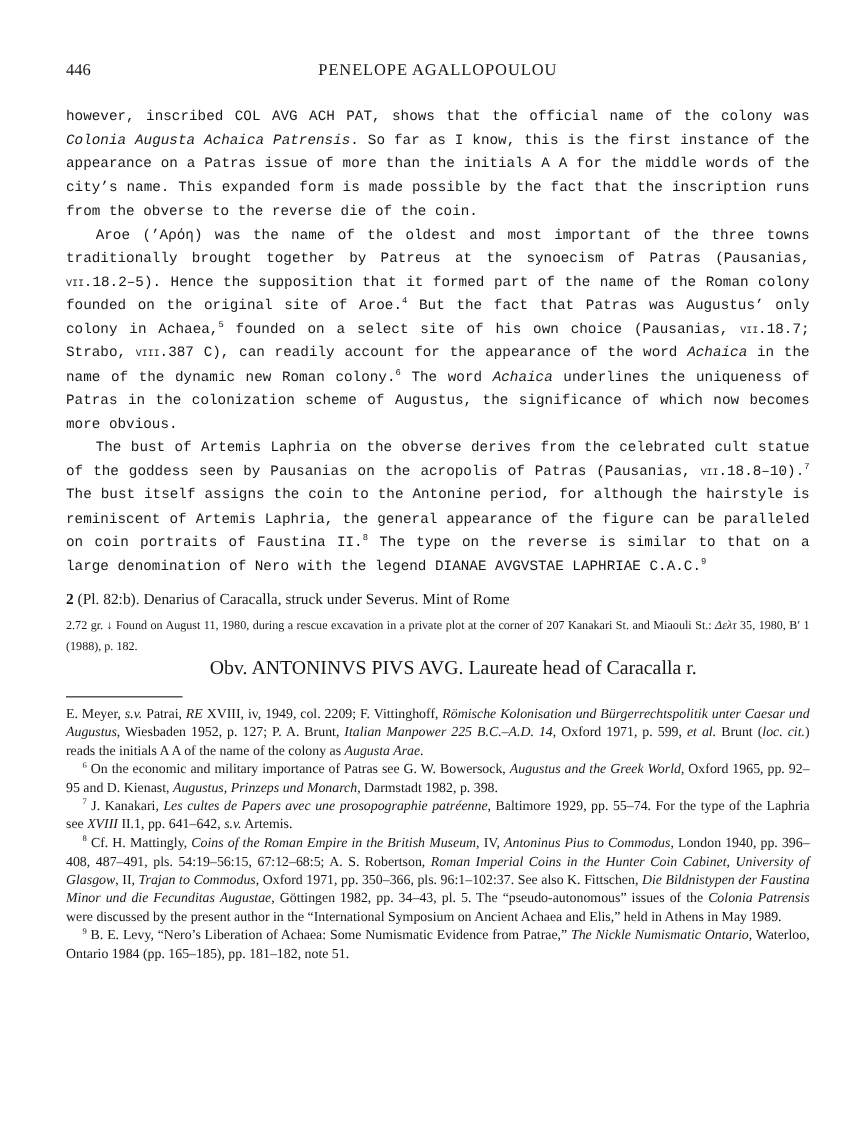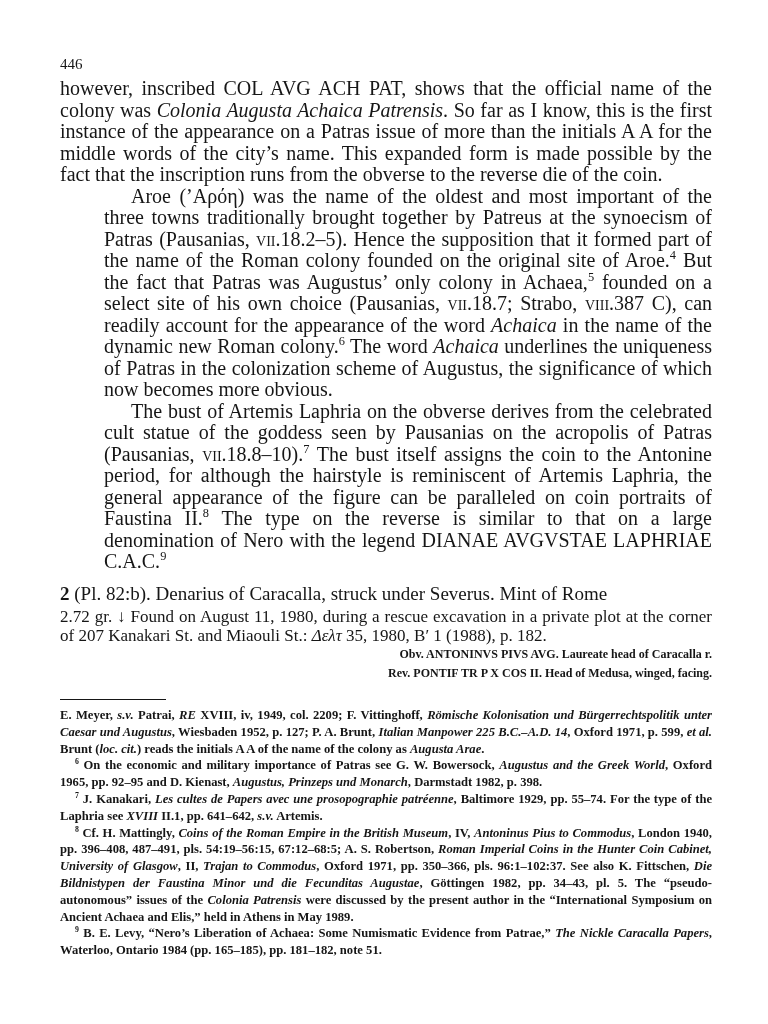--- a/index.html
+++ b/index.html
@@ -4,69 +4,69 @@
 <style>
   html, body { margin: 0; padding: 0; background: #ffffff; }
   .page {
     position: relative;
     width: 768px;
     height: 1024px;
     background: #ffffff;
     color: #161616;
     font-family: "Liberation Serif", "DejaVu Serif", serif;
     box-sizing: border-box;
-    padding: 56px 56px 0 60px;
+    padding: 56px 32px 0 60px;
     overflow: hidden;
   }
   
   .running-head {
     position: relative;
     text-align: center;
     font-size: 15px;
     letter-spacing: 0.8px;
     margin-bottom: 22px;
   }
   .page-num {
     position: absolute;
     left: 0;
     top: 0;
     letter-spacing: 0;
     font-size: 15px;
   }
   
   .para {
     margin: 0;
-    font-size: 20px;
+    font-size: 13px;
     line-height: 21.5px;
     text-align: justify;
+    font-family: Liberation Mono, monospace;
   }
-  .para.ind { text-indent: 27px; margin-left: 44px; }
+  .para.ind { text-indent: 27px; }
   
   .cat-head {
     margin: 10px 0 3px 0;
-    font-size: 19px;
+    font-size: 14px;
     line-height: 21.5px;
     text-align: left;
   }
   .cat-desc {
     margin: 0;
-    font-size: 17px;
+    font-size: 11px;
     line-height: 19px;
     text-align: justify;
   }
   .cat-line {
     margin: 0;
-    font-size: 12px;
+    font-size: 18px;
     line-height: 19px;
     text-indent: 28px;
-    text-align: right;
-    font-weight: bold;
+    text-align: center;
   }
   
-  .footnotes { margin-top: 16px; font-weight: bold; }
+  .footnotes { margin-top: 16px; }
   .fn-rule {
     width: 106px;
     height: 0;
     border-top: 1.5px solid #161616;
     margin: 0 0 7px 0;
   }
   .fn {
     margin: 0;
     font-size: 12.6px;
     line-height: 16.8px;
@@ -79,37 +79,37 @@
   .s-sc  { font-variant: small-caps; }
   .s-sup { font-size: 0.62em; vertical-align: super; line-height: 0; }
 </style>
 </head>
 <body>
 
 <div class="page">
 
   <header class="running-head">
     <span class="page-num">446</span>
+    <span class="running-title">PENELOPE AGALLOPOULOU</span>
   </header>
 
   <main>
     <p class="para"><span>however, inscribed COL AVG ACH PAT, shows that the official name of the colony was </span><span class="s-i">Colonia Augusta Achaica Patrensis</span><span>. So far as I know, this is the first instance of the appearance on a Patras issue of more than the initials A A for the middle words of the city’s name. This expanded form is made possible by the fact that the inscription runs from the obverse to the reverse die of the coin.</span></p>
     <p class="para ind"><span>Aroe (’Αρόη) was the name of the oldest and most important of the three towns traditionally brought together by Patreus at the synoecism of Patras (Pausanias, </span><span class="s-sc">vii</span><span>.18.2–5). Hence the supposition that it formed part of the name of the Roman colony founded on the original site of Aroe.</span><span class="s-sup">4</span><span> But the fact that Patras was Augustus’ only colony in Achaea,</span><span class="s-sup">5</span><span> founded on a select site of his own choice (Pausanias, </span><span class="s-sc">vii</span><span>.18.7; Strabo, </span><span class="s-sc">viii</span><span>.387 C), can readily account for the appearance of the word </span><span class="s-i">Achaica</span><span> in the name of the dynamic new Roman colony.</span><span class="s-sup">6</span><span> The word </span><span class="s-i">Achaica</span><span> underlines the uniqueness of Patras in the colonization scheme of Augustus, the significance of which now becomes more obvious.</span></p>
     <p class="para ind"><span>The bust of Artemis Laphria on the obverse derives from the celebrated cult statue of the goddess seen by Pausanias on the acropolis of Patras (Pausanias, </span><span class="s-sc">vii</span><span>.18.8–10).</span><span class="s-sup">7</span><span> The bust itself assigns the coin to the Antonine period, for although the hairstyle is reminiscent of Artemis Laphria, the general appearance of the figure can be paralleled on coin portraits of Faustina II.</span><span class="s-sup">8</span><span> The type on the reverse is similar to that on a large denomination of Nero with the legend DIANAE AVGVSTAE LAPHRIAE C.A.C.</span><span class="s-sup">9</span></p>
   </main>
 
   <section>
     <p class="cat-head"><span class="s-b">2</span><span> (Pl. 82:b). Denarius of Caracalla, struck under Severus. Mint of Rome</span></p>
     <p class="cat-desc"><span>2.72 gr.  ↓  Found on August 11, 1980, during a rescue excavation in a private plot at the corner of 207 Kanakari St. and Miaouli St.: </span><span class="s-i">Δελτ</span><span> 35, 1980, Β′ 1 (1988), p. 182.</span></p>
     <p class="cat-line"><span>Obv. ANTONINVS PIVS AVG. Laureate head of Caracalla r.</span></p>
-    <p class="cat-line"><span>Rev. PONTIF TR P X COS II. Head of Medusa, winged, facing.</span></p>
   </section>
 
   <footer class="footnotes">
     <div class="fn-rule"></div>
     <p class="fn"><span>E. Meyer, </span><span class="s-i">s.v.</span><span> Patrai, </span><span class="s-i">RE</span><span> XVIII, iv, 1949, col. 2209; F. Vittinghoff, </span><span class="s-i">Römische Kolonisation und Bürgerrechtspolitik unter Caesar und Augustus</span><span>, Wiesbaden 1952, p. 127; P. A. Brunt, </span><span class="s-i">Italian Manpower 225 B.C.–A.D. 14</span><span>, Oxford 1971, p. 599, </span><span class="s-i">et al.</span><span> Brunt (</span><span class="s-i">loc. cit.</span><span>) reads the initials A A of the name of the colony as </span><span class="s-i">Augusta Arae</span><span>.</span></p>
     <p class="fn ind"><span class="s-sup">6</span><span> On the economic and military importance of Patras see G. W. Bowersock, </span><span class="s-i">Augustus and the Greek World</span><span>, Oxford 1965, pp. 92–95 and D. Kienast, </span><span class="s-i">Augustus, Prinzeps und Monarch</span><span>, Darmstadt 1982, p. 398.</span></p>
     <p class="fn ind"><span class="s-sup">7</span><span> J. Kanakari, </span><span class="s-i">Les cultes de Papers avec une prosopographie patréenne</span><span>, Baltimore 1929, pp. 55–74. For the type of the Laphria see </span><span class="s-i">XVIII</span><span> II.1, pp. 641–642, </span><span class="s-i">s.v.</span><span> Artemis.</span></p>
     <p class="fn ind"><span class="s-sup">8</span><span> Cf. H. Mattingly, </span><span class="s-i">Coins of the Roman Empire in the British Museum</span><span>, IV, </span><span class="s-i">Antoninus Pius to Commodus</span><span>, London 1940, pp. 396–408, 487–491, pls. 54:19–56:15, 67:12–68:5; A. S. Robertson, </span><span class="s-i">Roman Imperial Coins in the Hunter Coin Cabinet, University of Glasgow</span><span>, II, </span><span class="s-i">Trajan to Commodus</span><span>, Oxford 1971, pp. 350–366, pls. 96:1–102:37. See also K. Fittschen, </span><span class="s-i">Die Bildnistypen der Faustina Minor und die Fecunditas Augustae</span><span>, Göttingen 1982, pp. 34–43, pl. 5. The “pseudo-autonomous” issues of the </span><span class="s-i">Colonia Patrensis</span><span> were discussed by the present author in the “International Symposium on Ancient Achaea and Elis,” held in Athens in May 1989.</span></p>
-    <p class="fn ind"><span class="s-sup">9</span><span> B. E. Levy, “Nero’s Liberation of Achaea: Some Numismatic Evidence from Patrae,” </span><span class="s-i">The Nickle Caracalla Papers</span><span>, Waterloo, Ontario 1984 (pp. 165–185), pp. 181–182, note 51.</span></p>
+    <p class="fn ind"><span class="s-sup">9</span><span> B. E. Levy, “Nero’s Liberation of Achaea: Some Numismatic Evidence from Patrae,” </span><span class="s-i">The Nickle Numismatic Ontario</span><span>, Waterloo, Ontario 1984 (pp. 165–185), pp. 181–182, note 51.</span></p>
   </footer>
 
 </div>
 
 </body></html>

